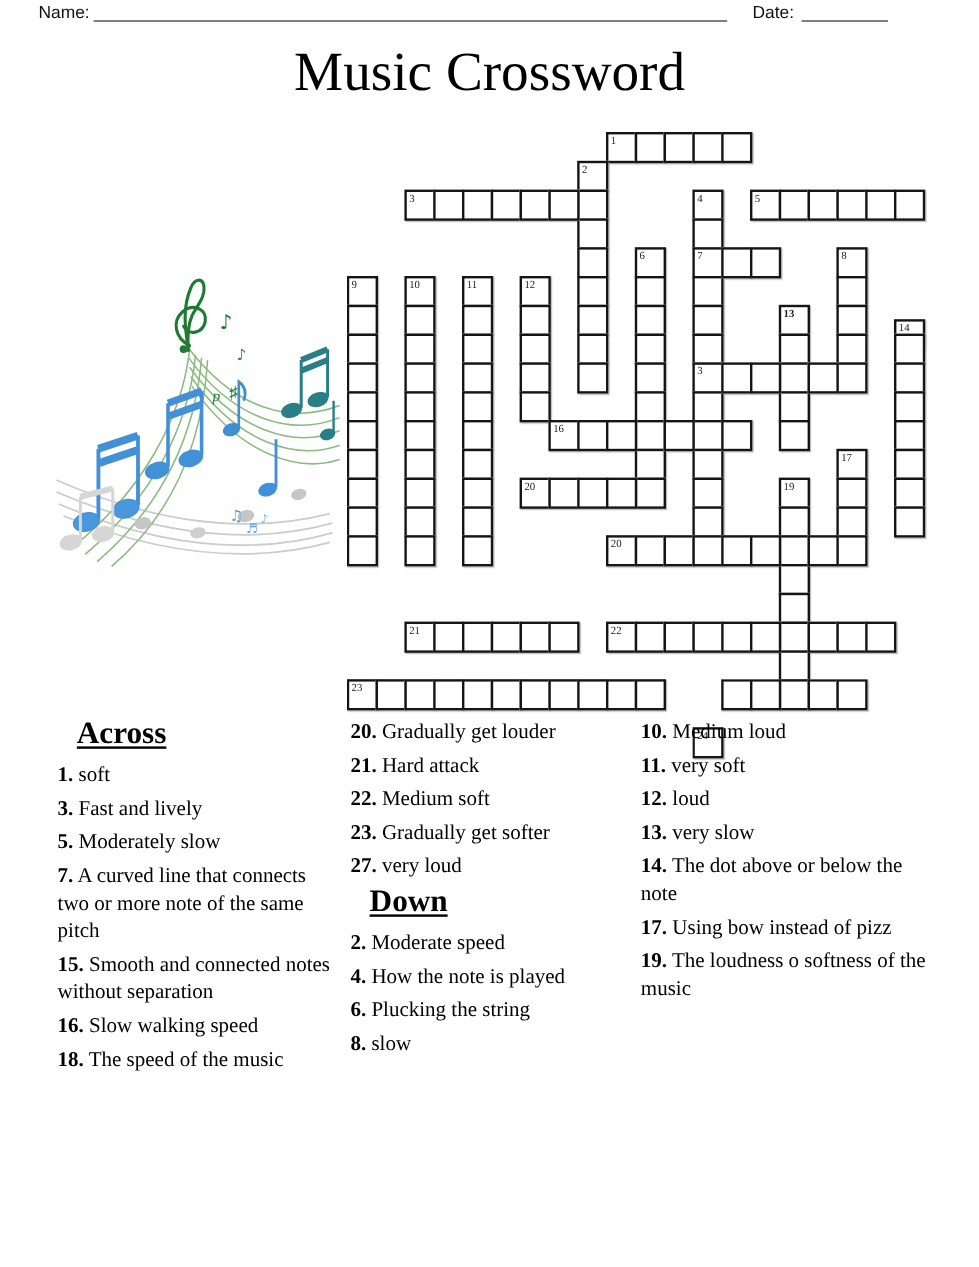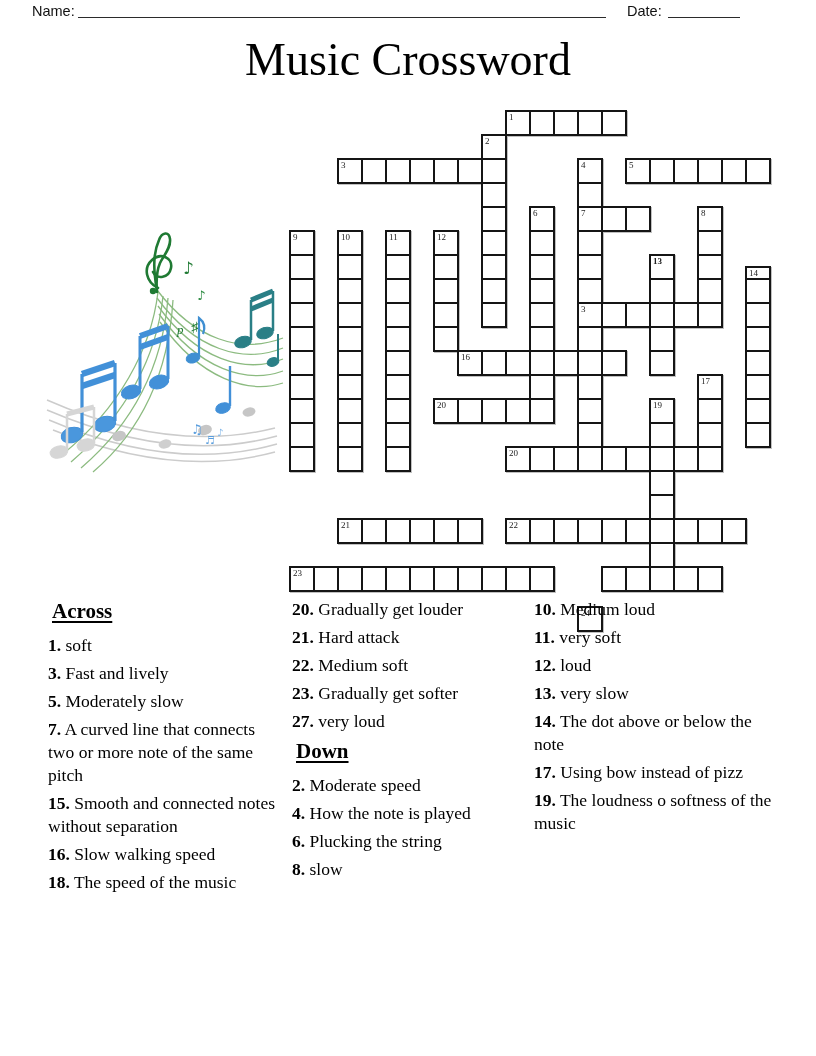--- a/index.html
+++ b/index.html
@@ -26,23 +26,23 @@
     font-size:9px;line-height:10px;color:#222;
   }
   .clue-col{
     position:absolute;top:598px;font-family:"Liberation Serif",serif;
     font-size:17.5px;color:#000;
   }
   #col1{left:48px;width:228px;}
   #col2{left:292px;width:231px;}
   #col3{left:534px;width:244px;}
   .clue-heading{
-    font-size:21px;font-weight:bold;text-decoration:underline;
+    font-size:26px;font-weight:bold;text-decoration:underline;
     text-decoration-thickness:2px;text-underline-offset:3px;
-    margin:0 0 10px 4px;line-height:26px;
+    margin:0 0 10px 16px;line-height:26px;
   }
   .clue{margin:0 0 5px 0;line-height:23px;}
   .clue b{font-weight:bold;}
   #art{position:absolute;left:45px;top:222px;}
 </style>
 </head>
 <body>
 
 <div class="page">
 

